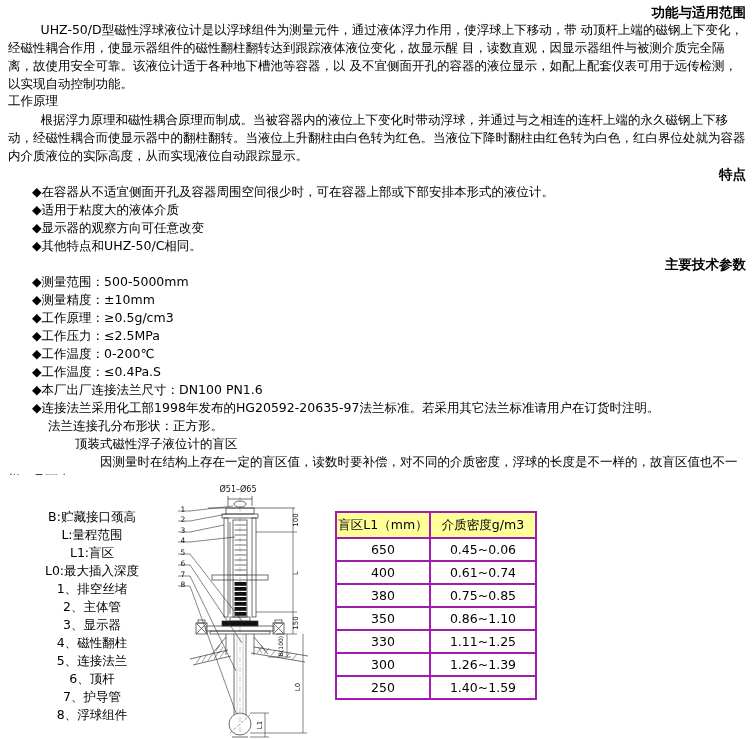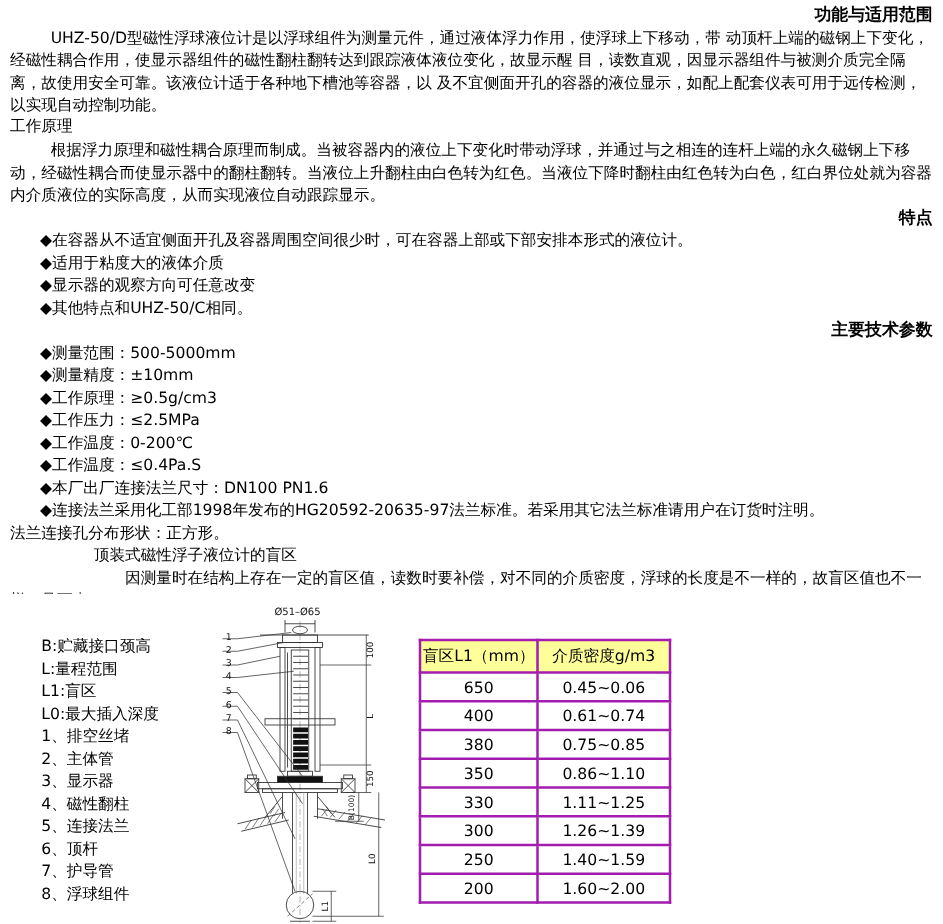--- a/index.html
+++ b/index.html
@@ -12,31 +12,31 @@
   }
   .flow{
     position:absolute;left:0;top:0;width:754px;height:475px;
     padding:3px 8px 0 8px;box-sizing:border-box;overflow:hidden;
   }
   .h-bold{font-weight:bold;font-size:13.5px;line-height:18px;text-align:right;}
   .h-plain{font-weight:normal;font-size:12.5px;line-height:18px;font-family:Liberation Mono, monospace;}
   .para{margin:0;text-indent:2.6em;}
   .bullets{padding-left:24px;}
   .bullet-line{line-height:18px;}
-  .note-line{line-height:18px;}
+  .note-line{line-height:18px;margin-left:40px;}
   .sub-title{padding-left:67px;line-height:18px;}
   .sub-body{margin:0;text-indent:92px;line-height:18px;}
   .bottom{
     position:absolute;left:0;top:475px;width:754px;height:264px;
   }
   .legend{
     position:absolute;left:33px;top:33px;width:118px;
     font-size:12.5px;line-height:18px;
   }
-  .legend div{white-space:nowrap;}
+  .legend div{white-space:nowrap;text-align:center;}
   .drawing{
     position:absolute;left:150px;top:0;width:185px;height:264px;
   }
   .blind-table{
     position:absolute;left:335px;top:36px;
     border-collapse:collapse;table-layout:fixed;
     font-size:12.5px;
   }
   .blind-table th,.blind-table td{
     border:2px solid #a21caf;text-align:center;padding:0;
@@ -244,20 +244,16 @@
         <td>1.11~1.25</td>
       </tr>
       <tr>
         <td>300</td>
         <td>1.26~1.39</td>
       </tr>
       <tr>
         <td>250</td>
         <td>1.40~1.59</td>
       </tr>
-      <tr>
-        <td>200</td>
-        <td>1.60~2.00</td>
-      </tr>
     </tbody>
   </table>
 
 </div>
 
 </body></html>

